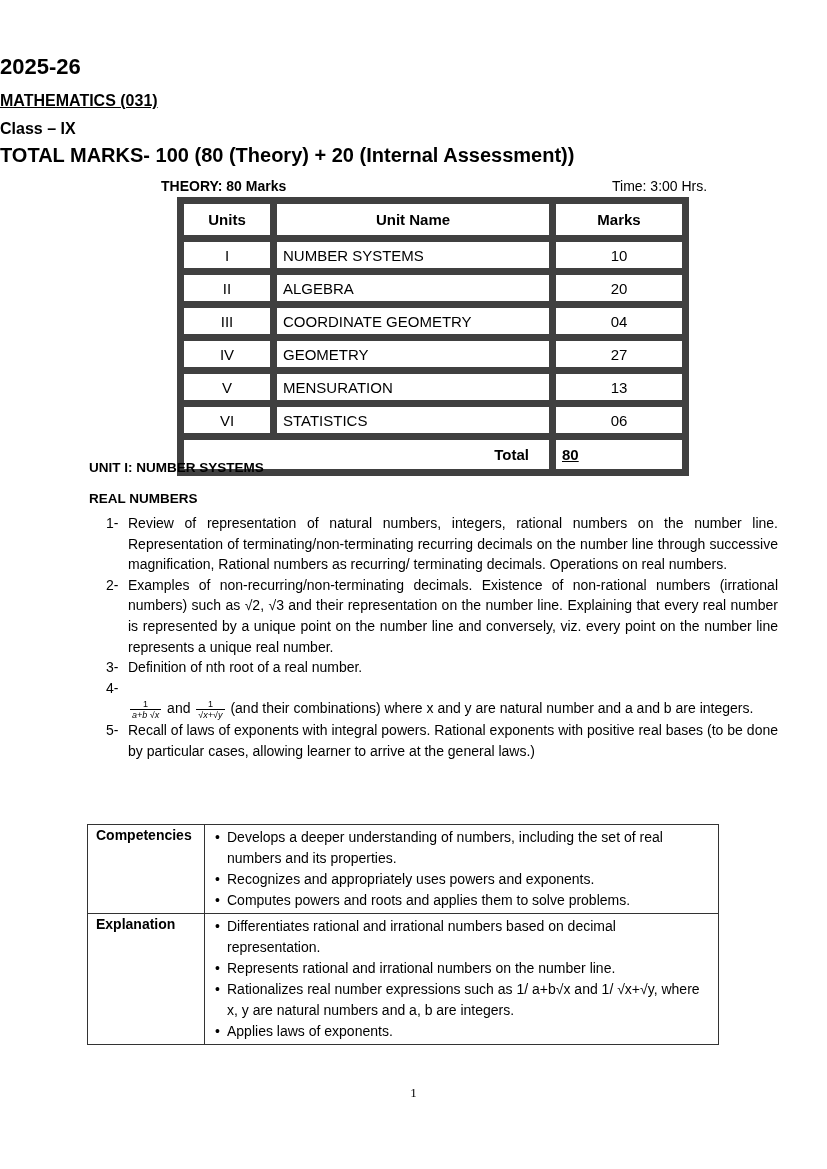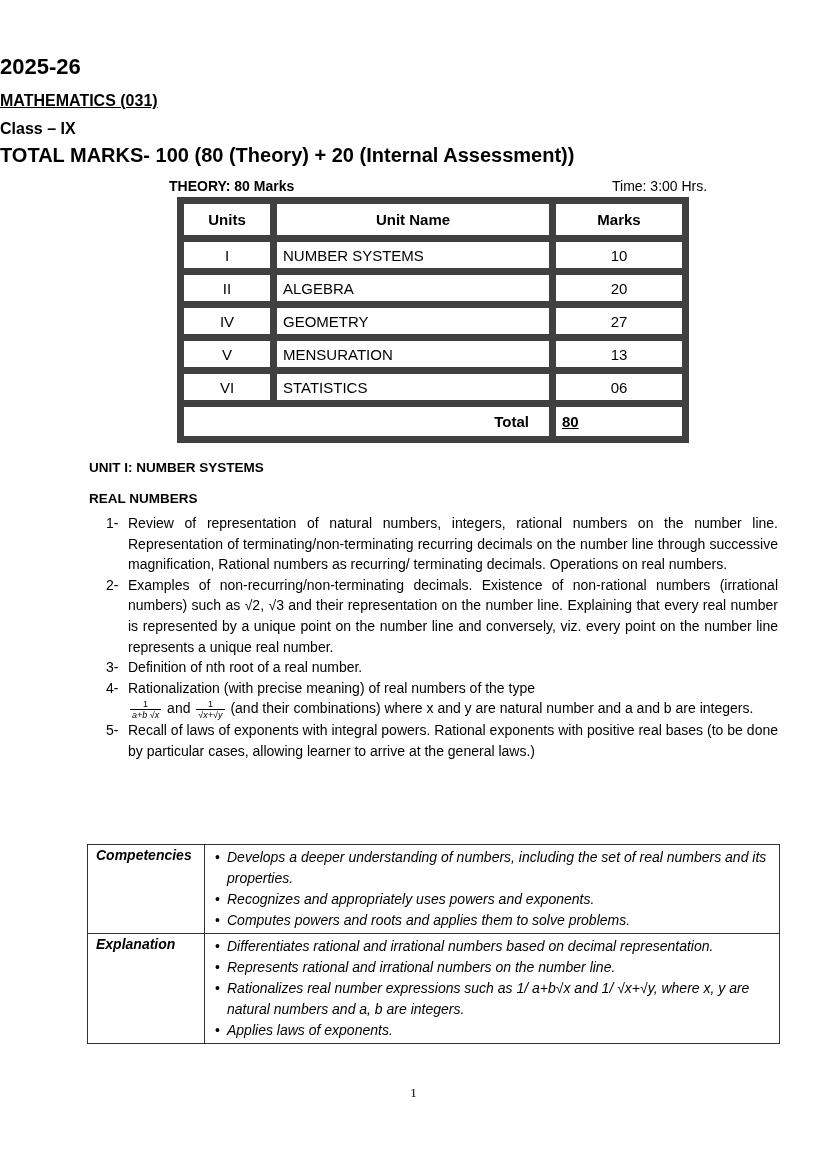--- a/index.html
+++ b/index.html
@@ -2,38 +2,38 @@
 <html><head>
 <meta charset="utf-8">
 <style>
   html, body { margin:0; padding:0; background:#fff; }
   body { width:827px; height:1169px; position:relative; font-family:"Liberation Sans", sans-serif; color:#000; overflow:hidden; }
   .center { position:absolute; left:0; width:827px; text-align:left; font-weight:bold; }
   #year { top:54px; font-size:22px; }
   #subject { top:92px; font-size:16px;text-decoration:underline; }
   #class { top:120px; font-size:16px; }
   #total { top:144px; font-size:20px; }
-  #theory { position:absolute; left:161px; top:178px; font-size:14px; font-weight:bold;margin-left:8px; }
+  #theory { position:absolute; left:161px; top:178px; font-size:14px; font-weight:bold; }
   #time { position:absolute; left:612px; top:178px; font-size:14px; font-weight:normal; }
   table.units { position:absolute; left:177px; top:197px; width:512px; border-collapse:collapse; font-size:15px; }
   table.units td, table.units th { border:7px solid #404040; height:26px; padding:0 6px; }
   table.units th { font-weight:bold; text-align:center; height:31px; }
   .c1 { width:74px; text-align:center; }
   .c3 { width:114px; text-align:center; }
   .tot { text-align:right; font-weight:bold; padding-right:20px !important; height:29px !important; }
   .totv { text-align:left; font-weight:bold;text-decoration:underline; }
   #unit-head { position:absolute; left:89px; top:460px; font-size:13.5px; font-weight:bold; }
   #real-head { position:absolute; left:89px; top:491px; font-size:13.5px; font-weight:bold; }
   ol.items { position:absolute; left:106px; top:513px; width:672px; margin:0; padding:0; list-style:none; font-size:14px; line-height:20.6px; text-align:justify; }
   ol.items li { position:relative; padding-left:22px; }
   ol.items li .num { position:absolute; left:0; top:0; }
   .frac { display:inline-block; vertical-align:middle; text-align:center; font-size:9px; line-height:10px; font-style:italic; margin:0 2px; }
   .frac .n { display:block; border-bottom:1px solid #000; padding:0 2px; font-style:normal; }
   .frac .d { display:block; padding:0 2px; }
-  table.comp { position:absolute; left:87px; top:844px; width:693px; border-collapse:collapse; font-size:14px; font-style:italic; }
+  table.comp { position:absolute; left:87px; top:824px; width:632px; border-collapse:collapse; font-size:14px; }
   table.comp td { border:1px solid #333; vertical-align:top; padding:2px 8px 2px 8px; }
   table.comp td.label { width:100px; font-weight:bold; }
   table.comp ul { margin:0; padding:0; list-style:none; }
   table.comp li { position:relative; padding-left:14px; line-height:21px; }
   table.comp li::before { content:"•"; position:absolute; left:2px; font-style:normal; }
   #page-num { position:absolute; left:0; width:827px; top:1085px; text-align:center; font-size:13px; font-family:"Liberation Serif", serif; }
 </style>
 </head>
 <body>
 
@@ -54,20 +54,25 @@
   </tr>
   <tr>
     <td class="c1">I</td>
     <td>NUMBER SYSTEMS</td>
     <td class="c3">10</td>
   </tr>
   <tr>
     <td class="c1">II</td>
     <td>ALGEBRA</td>
     <td class="c3">20</td>
+  </tr>
+  <tr>
+    <td class="c1">III</td>
+    <td>COORDINATE GEOMETRY</td>
+    <td class="c3">04</td>
   </tr>
   <tr>
     <td class="c1">IV</td>
     <td>GEOMETRY</td>
     <td class="c3">27</td>
   </tr>
   <tr>
     <td class="c1">V</td>
     <td>MENSURATION</td>
     <td class="c3">13</td>
@@ -95,21 +100,21 @@
   <li>
     <span class="num">2-</span>
     <span>Examples of non-recurring/non-terminating decimals. Existence of non-rational numbers (irrational numbers) such as √2, √3 and their representation on the number line. Explaining that every real number is represented by a unique point on the number line and conversely, viz. every point on the number line represents a unique real number.</span>
   </li>
   <li>
     <span class="num">3-</span>
     <span>Definition of nth root of a real number.</span>
   </li>
   <li>
     <span class="num">4-</span>
-    <span>Rationalization (with precise meaning) of real numbers of the type</span><br>
+    <br>
     <span class="frac"><span class="n">1</span><span class="d">a+b √x</span></span>
     <span>and</span>
     <span class="frac"><span class="n">1</span><span class="d">√x+√y</span></span>
     <span>(and their combinations) where x and y are natural number and a and b are integers.</span>
   </li>
   <li>
     <span class="num">5-</span>
     <span>Recall of laws of exponents with integral powers. Rational exponents with positive real bases (to be done by particular cases, allowing learner to arrive at the general laws.)</span>
   </li>
 </ol>

